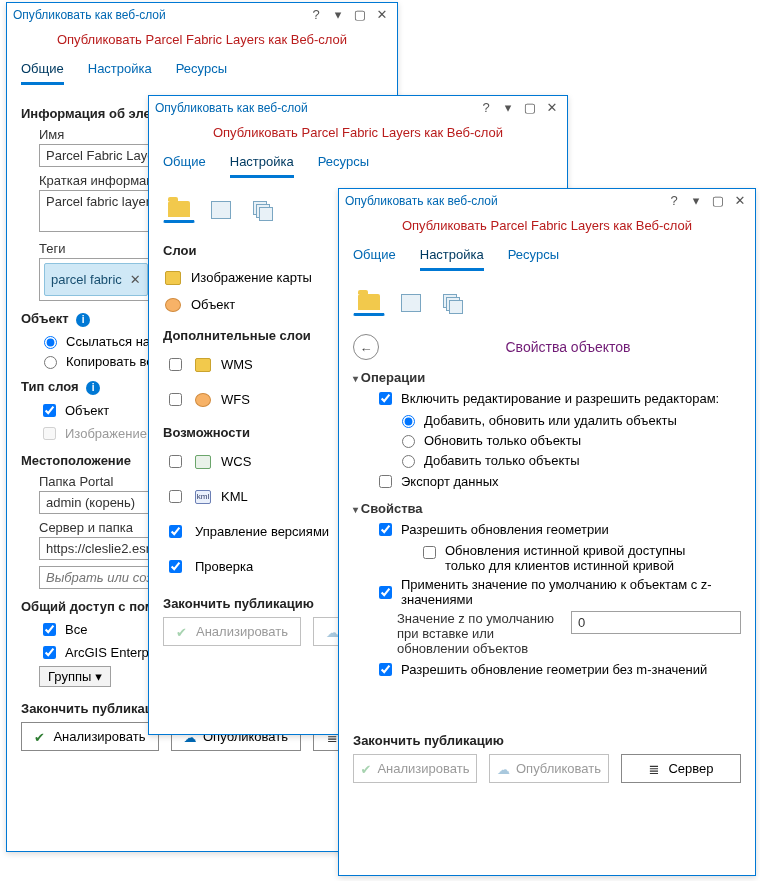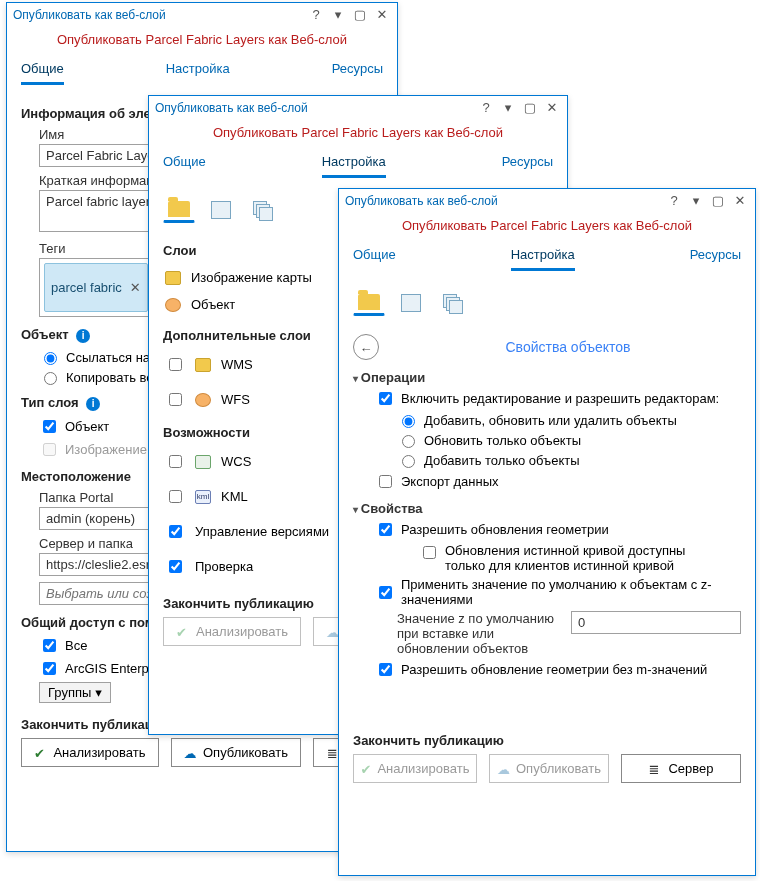--- a/index.html
+++ b/index.html
@@ -3,30 +3,30 @@
 <meta charset="utf-8">
 <style>
   * { box-sizing: border-box; font-family: "Segoe UI", Tahoma, sans-serif; font-size: 13px; }
   body { margin: 0; background: #fff; width: 760px; height: 881px; position: relative; }
   .window { position: absolute; background: #fff; border: 1px solid #0078d4; box-shadow: 0 2px 6px rgba(0,0,0,0.15); }
   .titlebar { display:flex; align-items:center; justify-content:space-between; padding: 4px 6px; color:#0068b3; font-weight:500;}
   .titlebar .title { font-size:12px; }
   .winbtns { display:flex; align-items:center; gap:4px; color:#555; }
   .winbtns span { width:18px; text-align:center; cursor:default; }
   .header-sub { text-align:center; padding:6px 0 10px; color:#b91c1c; }
-  .tabs { display:flex; gap:12px; padding:0 14px; border-bottom:1px solid transparent;justify-content:space-between;}
+  .tabs { display:flex; gap:24px; padding:0 14px; border-bottom:1px solid transparent;}
   .tab { padding:4px 0 6px; color:#0068b3; cursor:pointer;}
   .tab.active { border-bottom:3px solid #0078d4; color:#003a61; font-weight:500;}
   .body { padding:10px 14px 12px; }
   .section-title { font-weight:600; margin:10px 0 6px; color:#222;}
   .label { color:#333; margin:6px 0 2px; }
   .indent { margin-left:18px; }
   input[type=text], textarea { width:100%; border:1px solid #a0a0a0; padding:3px 6px; font-size:13px; color:#333;}
   textarea { height:42px; resize:none; }
-  .tag { display:inline-flex; align-items:center; background:#cfe8f6; border:1px solid #8cc2de; border-radius:2px; padding:16px 6px; color:#184f70;}
+  .tag { display:inline-flex; align-items:center; background:#cfe8f6; border:1px solid #8cc2de; border-radius:2px; padding:8px 6px; color:#184f70;}
   .tag .x { margin-left:8px; color:#555; cursor:pointer;}
   .radio-row, .check-row { display:flex; align-items:center; gap:6px; margin:4px 0; }
   .muted-input { color:#888; font-style:italic; }
   .btnrow { display:flex; gap:12px; margin-top:6px; }
   .btn { border:1px solid #888; background:#fff; padding:6px 12px; min-width:120px; display:flex; align-items:center; justify-content:center; gap:6px; cursor:pointer;}
   .btn .ico { width:14px; height:14px; display:inline-block; }
   .ico-check { color:#2e7d32; }
   .ico-cloud { color:#0068b3; }
   .ico-list { color:#333; }
   .btn.muted { color:#9a9a9a; border-color:#c0c0c0; cursor:default;}
@@ -47,21 +47,21 @@
   .stack-ico span:nth-child(2){ left:3px; top:3px;}
   .stack-ico span:nth-child(3){ left:6px; top:6px;}
   .listitem { display:flex; align-items:center; gap:10px; padding:6px 2px; }
   .mini-ico { width:16px; height:14px; border-radius:2px; }
   .mi-map { background:#f2c94c; border:1px solid #caa32e;}
   .mi-obj { background:#f7b267; border:1px solid #d18b3e; border-radius:50%;}
   .mi-wcs { background:#eaf2ea; border:1px solid #6ba56b;}
   .mi-kml { background:#eaf0fb; border:1px solid #6b7fb5; font-size:8px; color:#2d3a66; text-align:center; line-height:12px;}
   .backcircle { width:26px; height:26px; border:1px solid #888; border-radius:50%; display:flex; align-items:center; justify-content:center; color:#444; cursor:pointer;}
   .props-head { display:flex; align-items:center; gap:16px; margin:8px 0 6px;}
-  .props-title { flex:1; text-align:center; color:#3b82f6; font-size:14px;}
+  .props-title { flex:1; text-align:center; color:#701a75; font-size:14px;}
   .collapser { color:#333; font-weight:600; margin:10px 0 4px; cursor:pointer;}
   .collapser::before { content:"▾ "; color:#555; font-size:10px; }
   .sub-indent { margin-left:22px; }
   .sub-indent2 { margin-left:44px; }
   .sub-indent3 { margin-left:66px; }
   .zrow { display:flex; align-items:flex-start; gap:12px; margin-left:44px; margin-top:4px;}
   .zrow .ztxt { width:200px; color:#333; }
   .zrow input { width:170px; }
 </style>
 </head>

